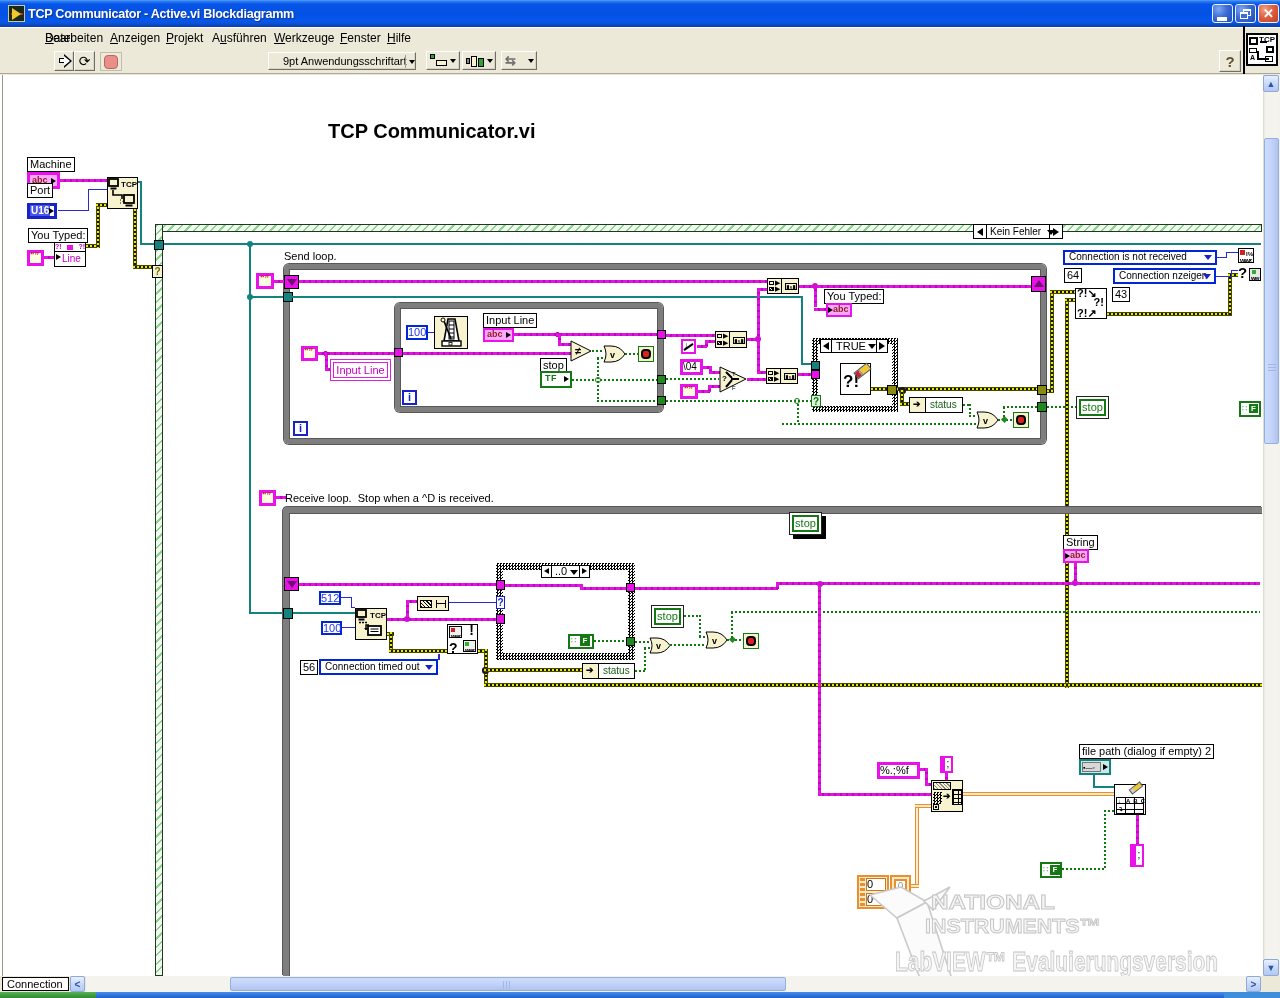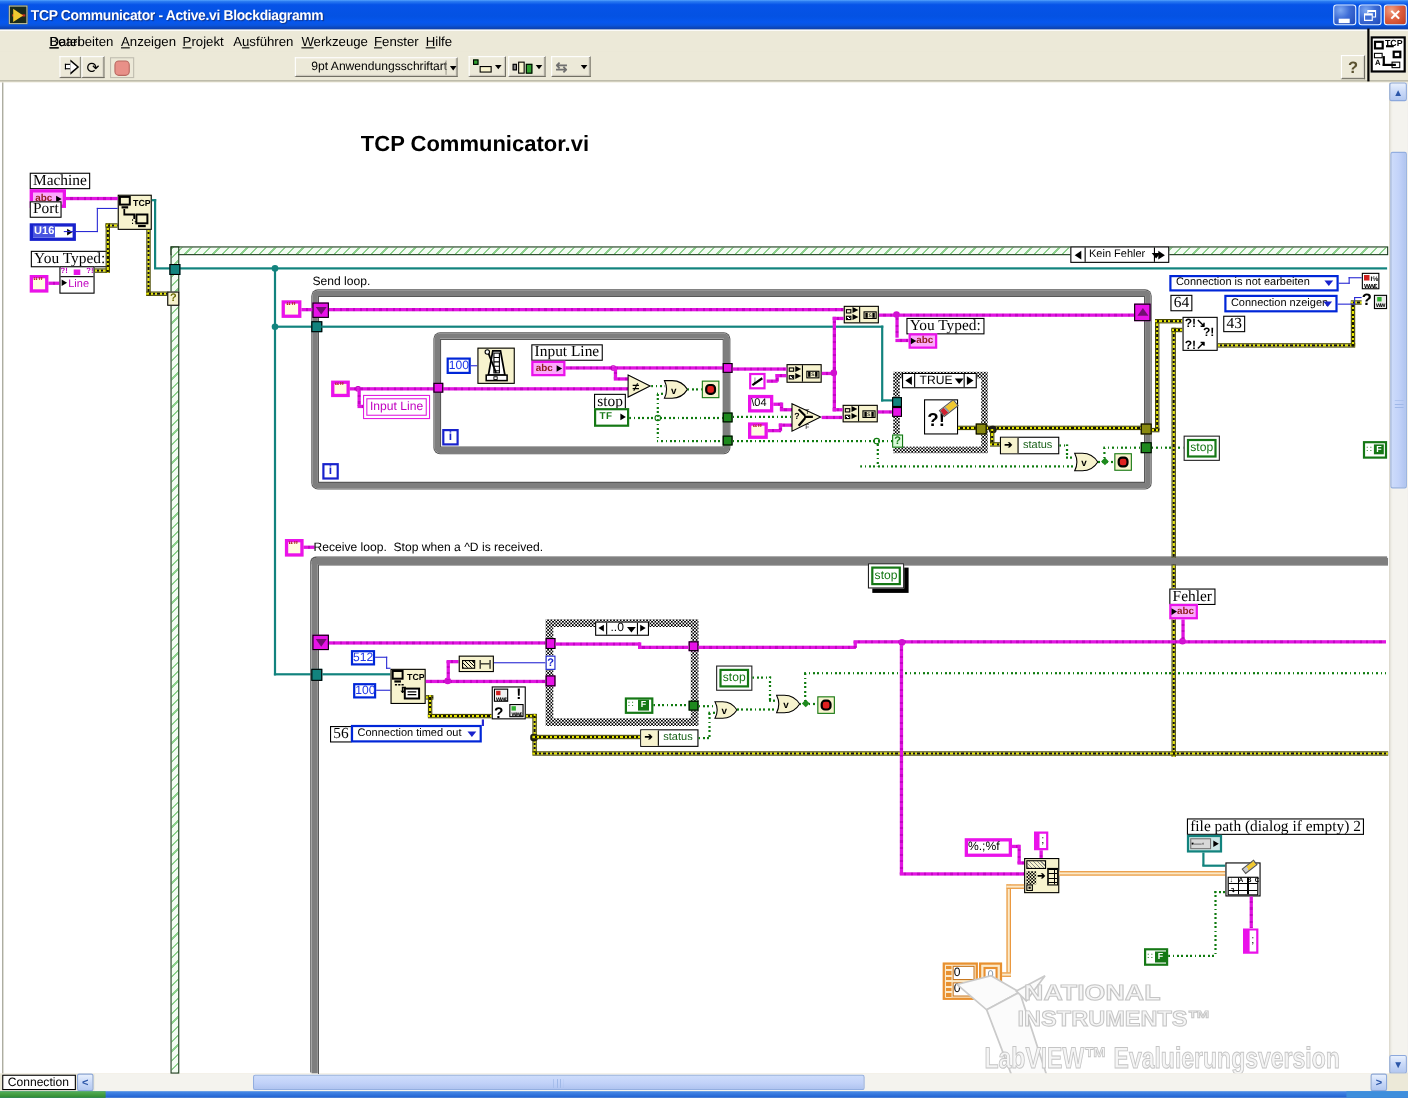--- a/index.html
+++ b/index.html
@@ -29,21 +29,21 @@
 #vthumb { left:1px; top:63px; width:15px; height:306px; background:linear-gradient(90deg,#CDDCFB,#C3D3F9 50%,#B0C4F0); border:1px solid #93AEE0; border-radius:2px;}
 #hsb { left:86px; top:976px; width:1160px; height:16px; background:#F4F3EE; }
 #hthumb { left:144px; top:1px; width:556px; height:14px; background:linear-gradient(180deg,#CDDCFB,#C3D3F9 50%,#B0C4F0); border:1px solid #93AEE0; border-radius:2px;}
 .grip { background:repeating-linear-gradient(90deg,#9FB8E8 0 1px,transparent 1px 3px); }
 #statusbar { left:0; top:976px; width:1280px; height:16px; background:#ECE9D8; }
 #evalbox { left:2px; top:977px; width:67px; height:14px; background:#fff; border:1px solid #000; font-size:11px; line-height:12px; padding-left:4px;}
 #taskbar { left:0; top:992px; width:1280px; height:6px; background:linear-gradient(180deg,#4A8CE8,#1E5FD0); }
 #taskgreen { left:0; top:992px; width:96px; height:6px; background:linear-gradient(180deg,#58B058,#2E8A2E); }
 #tasktray { left:1224px; top:992px; width:56px; height:6px; background:#3E8EDC; }
 
-.lbl { background:#fff; border:1px solid #000; font-size:14px; line-height:13px; padding:0 2px; white-space:nowrap; color:#000;font-family:Liberation Serif, serif;}
+.lbl { background:#fff; border:1px solid #000; font-size:11px; line-height:13px; padding:0 2px; white-space:nowrap; color:#000;}
 .loopbd { border:5px solid #7E7E7E; border-radius:5px; box-shadow:0 0 0 1px #585858, inset 0 0 0 1px #585858; }
 .pinkh { height:3px; background:repeating-linear-gradient(90deg,#E015E0 0 4px,#C503C5 4px 6px); }
 .pinkv { width:3px; background:repeating-linear-gradient(180deg,#E015E0 0 4px,#C503C5 4px 6px); }
 .tealh { height:2px; background:#12837E; }
 .tealv { width:2px; background:#12837E; }
 .bluh { height:1px; background:#2A2AD4; }
 .bluv { width:1px; background:#2A2AD4; }
 .grnh { height:2px; background:repeating-linear-gradient(90deg,#0E7A0E 0 1.6px,rgba(255,255,255,0) 1.6px 4px); }
 .grnv { width:2px; background:repeating-linear-gradient(180deg,#0E7A0E 0 1.6px,rgba(255,255,255,0) 1.6px 4px); }
 .yelh { height:4px; border-top:1px solid #4a4a00; border-bottom:1px solid #4a4a00; background:repeating-linear-gradient(90deg,#E8E800 0 2px,#151500 2px 4px); }
@@ -169,21 +169,21 @@
  <div class="abs" style="right:0;top:0;width:13px;height:13px;border-left:1px solid #000;"></div>
  <div class="abs" style="right:3px;top:3px;width:0;height:0;border-left:6px solid #000;border-top:4px solid transparent;border-bottom:4px solid transparent;"></div>
 </div>
 
 <div class="abs lbl" style="left:27px;top:157px;">Machine</div>
 <div class="abs" style="left:27px;top:172px;width:33px;height:17px;border:3px solid #EA12EA;background:#FCA8FC;">
  <span style="position:absolute;left:2px;top:0px;font-size:9px;font-weight:bold;color:#902020;">abc</span>
  <div class="abs" style="right:1px;top:3px;width:0;height:0;border-left:5px solid #000;border-top:3px solid transparent;border-bottom:3px solid transparent;"></div>
 </div>
 <div class="abs lbl" style="left:27px;top:183px;">Port</div>
-<div class="abs" style="left:27px;top:203px;width:42px;height:16px;border:3px solid #1822CC;background:#fff;">
+<div class="abs" style="left:27px;top:203px;width:30px;height:16px;border:3px solid #1822CC;background:#fff;">
  <span style="position:absolute;left:0px;top:-1px;font-size:10px;font-weight:bold;color:#fff;background:#4A55E0;padding:0 1px;">U16</span>
  <div class="abs" style="right:0px;top:2px;width:0;height:0;border-left:5px solid #000;border-top:3px solid transparent;border-bottom:3px solid transparent;"></div>
 </div>
 <div class="abs lbl" style="left:28px;top:228px;">You Typed:</div>
 <div class="abs" style="left:54px;top:242px;width:32px;height:25px;border:1px solid #000;background:#fff;">
  <div class="abs" style="left:0;top:0;width:30px;height:9px;border-bottom:1px solid #000;font-size:7px;font-weight:bold;color:#C000C0;">?!<span style="float:right">?!</span></div>
  <div class="abs" style="left:12px;top:2px;width:6px;height:5px;background:#E812E8;"></div>
  <div class="abs" style="left:1px;top:11px;width:0;height:0;border-left:5px solid #000;border-top:3px solid transparent;border-bottom:3px solid transparent;"></div>
  <div class="abs" style="left:7px;top:10px;font-size:10px;color:#C000C0;">Line</div>
 </div>
@@ -453,21 +453,21 @@
 <div class="abs yelh" style="left:1065px;top:298px;width:10px;"></div>
 <div class="abs" style="left:1075px;top:288px;width:32px;height:31px;border:1px solid #000;background:#fff;font-weight:bold;">
  <span style="position:absolute;left:1px;top:-2px;font-size:11px;">?!↘</span>
  <span style="position:absolute;right:2px;top:7px;font-size:11px;">?!</span>
  <span style="position:absolute;left:1px;bottom:-2px;font-size:11px;">?!↗</span>
 </div>
 <div class="abs yelh" style="left:1107px;top:312px;width:125px;"></div>
 <div class="abs yelv" style="left:1228px;top:275px;height:40px;"></div>
 <div class="abs yelh" style="left:1228px;top:273px;width:10px;"></div>
 <div class="abs enum" style="left:1063px;top:250px;width:154px;height:15px;">
- <span style="position:absolute;left:4px;top:-1px;">Connection is not earbeiten</span>
+ <span style="position:absolute;left:4px;top:-1px;">Connection is not received</span>
  <div class="abs" style="right:3px;top:3px;width:0;height:0;border-top:5px solid #1822CC;border-left:4px solid transparent;border-right:4px solid transparent;"></div>
 </div>
 <div class="abs lbl" style="left:1064px;top:268px;">64</div>
 <div class="abs enum" style="left:1113px;top:268px;width:103px;height:16px;">
  <span style="position:absolute;left:4px;top:0px;">Connection nzeigen</span>
  <div class="abs" style="right:3px;top:4px;width:0;height:0;border-top:5px solid #1822CC;border-left:4px solid transparent;border-right:4px solid transparent;"></div>
 </div>
 <div class="abs lbl" style="left:1112px;top:287px;">43</div>
 <div class="abs bluh" style="left:1217px;top:257px;width:10px;"></div>
 <div class="abs bluv" style="left:1226px;top:252px;height:6px;"></div>
@@ -593,21 +593,21 @@
 <div class="abs pinkh" style="left:505px;top:584px;width:77px;"></div>
 <div class="abs pinkv" style="left:580px;top:584px;height:5px;"></div>
 <div class="abs pinkh" style="left:580px;top:587px;width:46px;"></div>
 
 <div class="abs pinkh" style="left:635px;top:587px;width:143px;"></div>
 <div class="abs pinkv" style="left:776px;top:583px;height:6px;"></div>
 <div class="abs pinkh" style="left:776px;top:582px;width:484px;"></div>
 <div class="abs" style="left:817px;top:581px;width:6px;height:6px;background:#D010D0;border-radius:3px;"></div>
 <div class="abs" style="left:1072px;top:580px;width:6px;height:6px;background:#D010D0;border-radius:3px;"></div>
 <div class="abs pinkv" style="left:1074px;top:563px;height:19px;"></div>
-<div class="abs lbl" style="left:1063px;top:535px;">Fehler</div>
+<div class="abs lbl" style="left:1063px;top:535px;">String</div>
 <div class="abs" style="left:1063px;top:549px;width:26px;height:14px;border:2px solid #EA12EA;background:#FCA8FC;">
  <div class="abs" style="left:0px;top:2px;width:0;height:0;border-left:5px solid #000;border-top:3px solid transparent;border-bottom:3px solid transparent;"></div>
  <span style="position:absolute;left:5px;top:-1px;font-size:9px;font-weight:bold;color:#902020;">abc</span>
 </div>
 
 <div class="abs grnbox" style="left:568px;top:634px;width:26px;height:15px;">
  <span style="position:absolute;left:1px;top:0px;font-size:8px;color:#157815;">∷</span>
  <div class="abs" style="left:10px;top:0px;width:10px;height:10px;background:#157815;color:#fff;font-size:8px;font-weight:bold;text-align:center;line-height:10px;">F</div>
 </div>
 <div class="abs grnh" style="left:594px;top:640px;width:32px;"></div>

